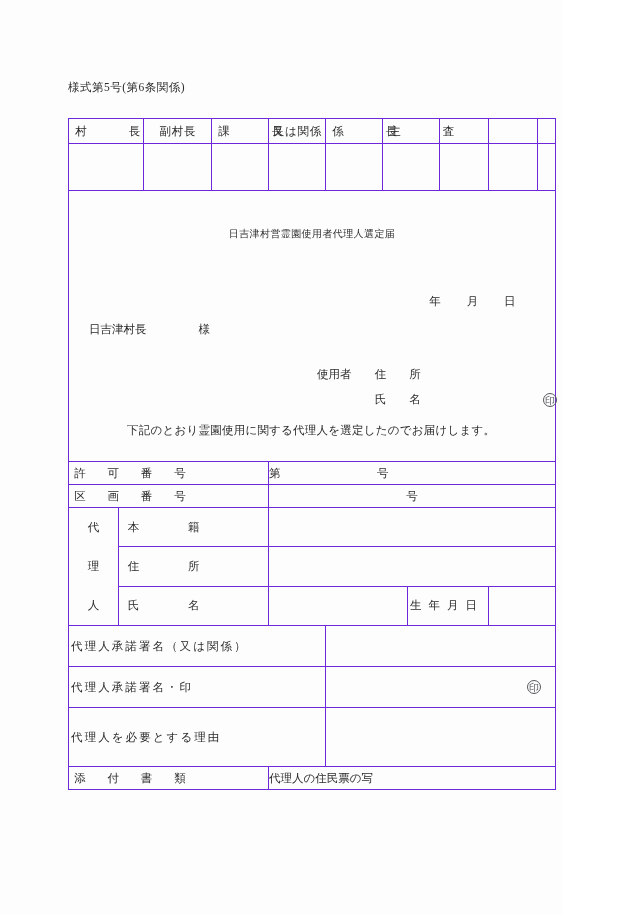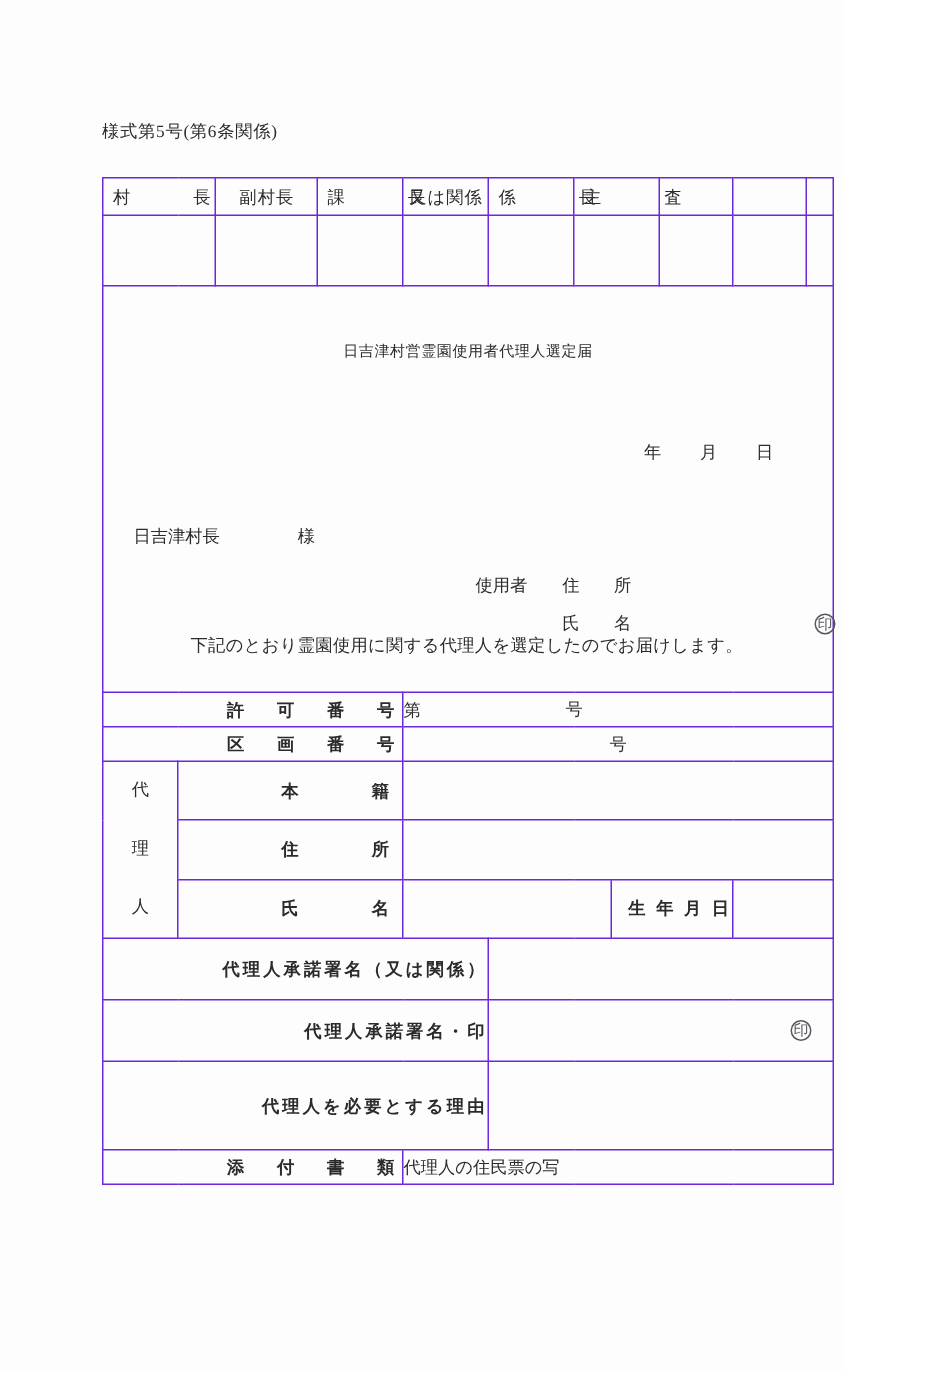--- a/index.html
+++ b/index.html
@@ -83,30 +83,28 @@
     font-size: 11.5px;
     letter-spacing: 0.04em;
     margin-top: 13px;
   }
   .date-line span { display: inline-block; min-width: 34px; text-align: center; }
   .addressee {
     position: absolute;
     left: 20px;
     top: 131px;
     font-size: 11.5px;
-    margin-top: 28px;
   }
   .addressee .sama { display: inline-block; margin-left: 52px; }
 
   .user-block {
     position: absolute;
     left: 248px;
     top: 171px;
     font-size: 11.5px;
-    margin-top: 16px;
   }
   .user-row {
     display: flex;
     align-items: center;
     height: 25px;
     white-space: nowrap;
   }
   .user-row .ub-lead {
     width: 52px;
     display: inline-block;
@@ -142,24 +140,23 @@
     text-align: center;
     color: #55595e;
     font-family: "DejaVu Sans", sans-serif;
     vertical-align: middle;
     box-sizing: border-box;
     overflow: hidden;
   }
 
   
   .lbl {
-    text-align: right;
+    text-align: left;
     white-space: nowrap;
     font-size: 11.5px;
-    font-weight: bold;
   }
   .lbl-wide { letter-spacing: 0.75em; text-indent: 0.75em; margin-left: 35px; }
   .lbl-mid  { letter-spacing: 0.45em; text-indent: 0.45em; }
   .lbl-nar  { letter-spacing: 0.18em; text-indent: 0.18em; margin-top: 29px; }
 
   .row-h27 { height: 22px; }
   .row-h38 { height: 37px; }
   .row-h42 { height: 40px; }
   .row-h60 { height: 58px; }
 

